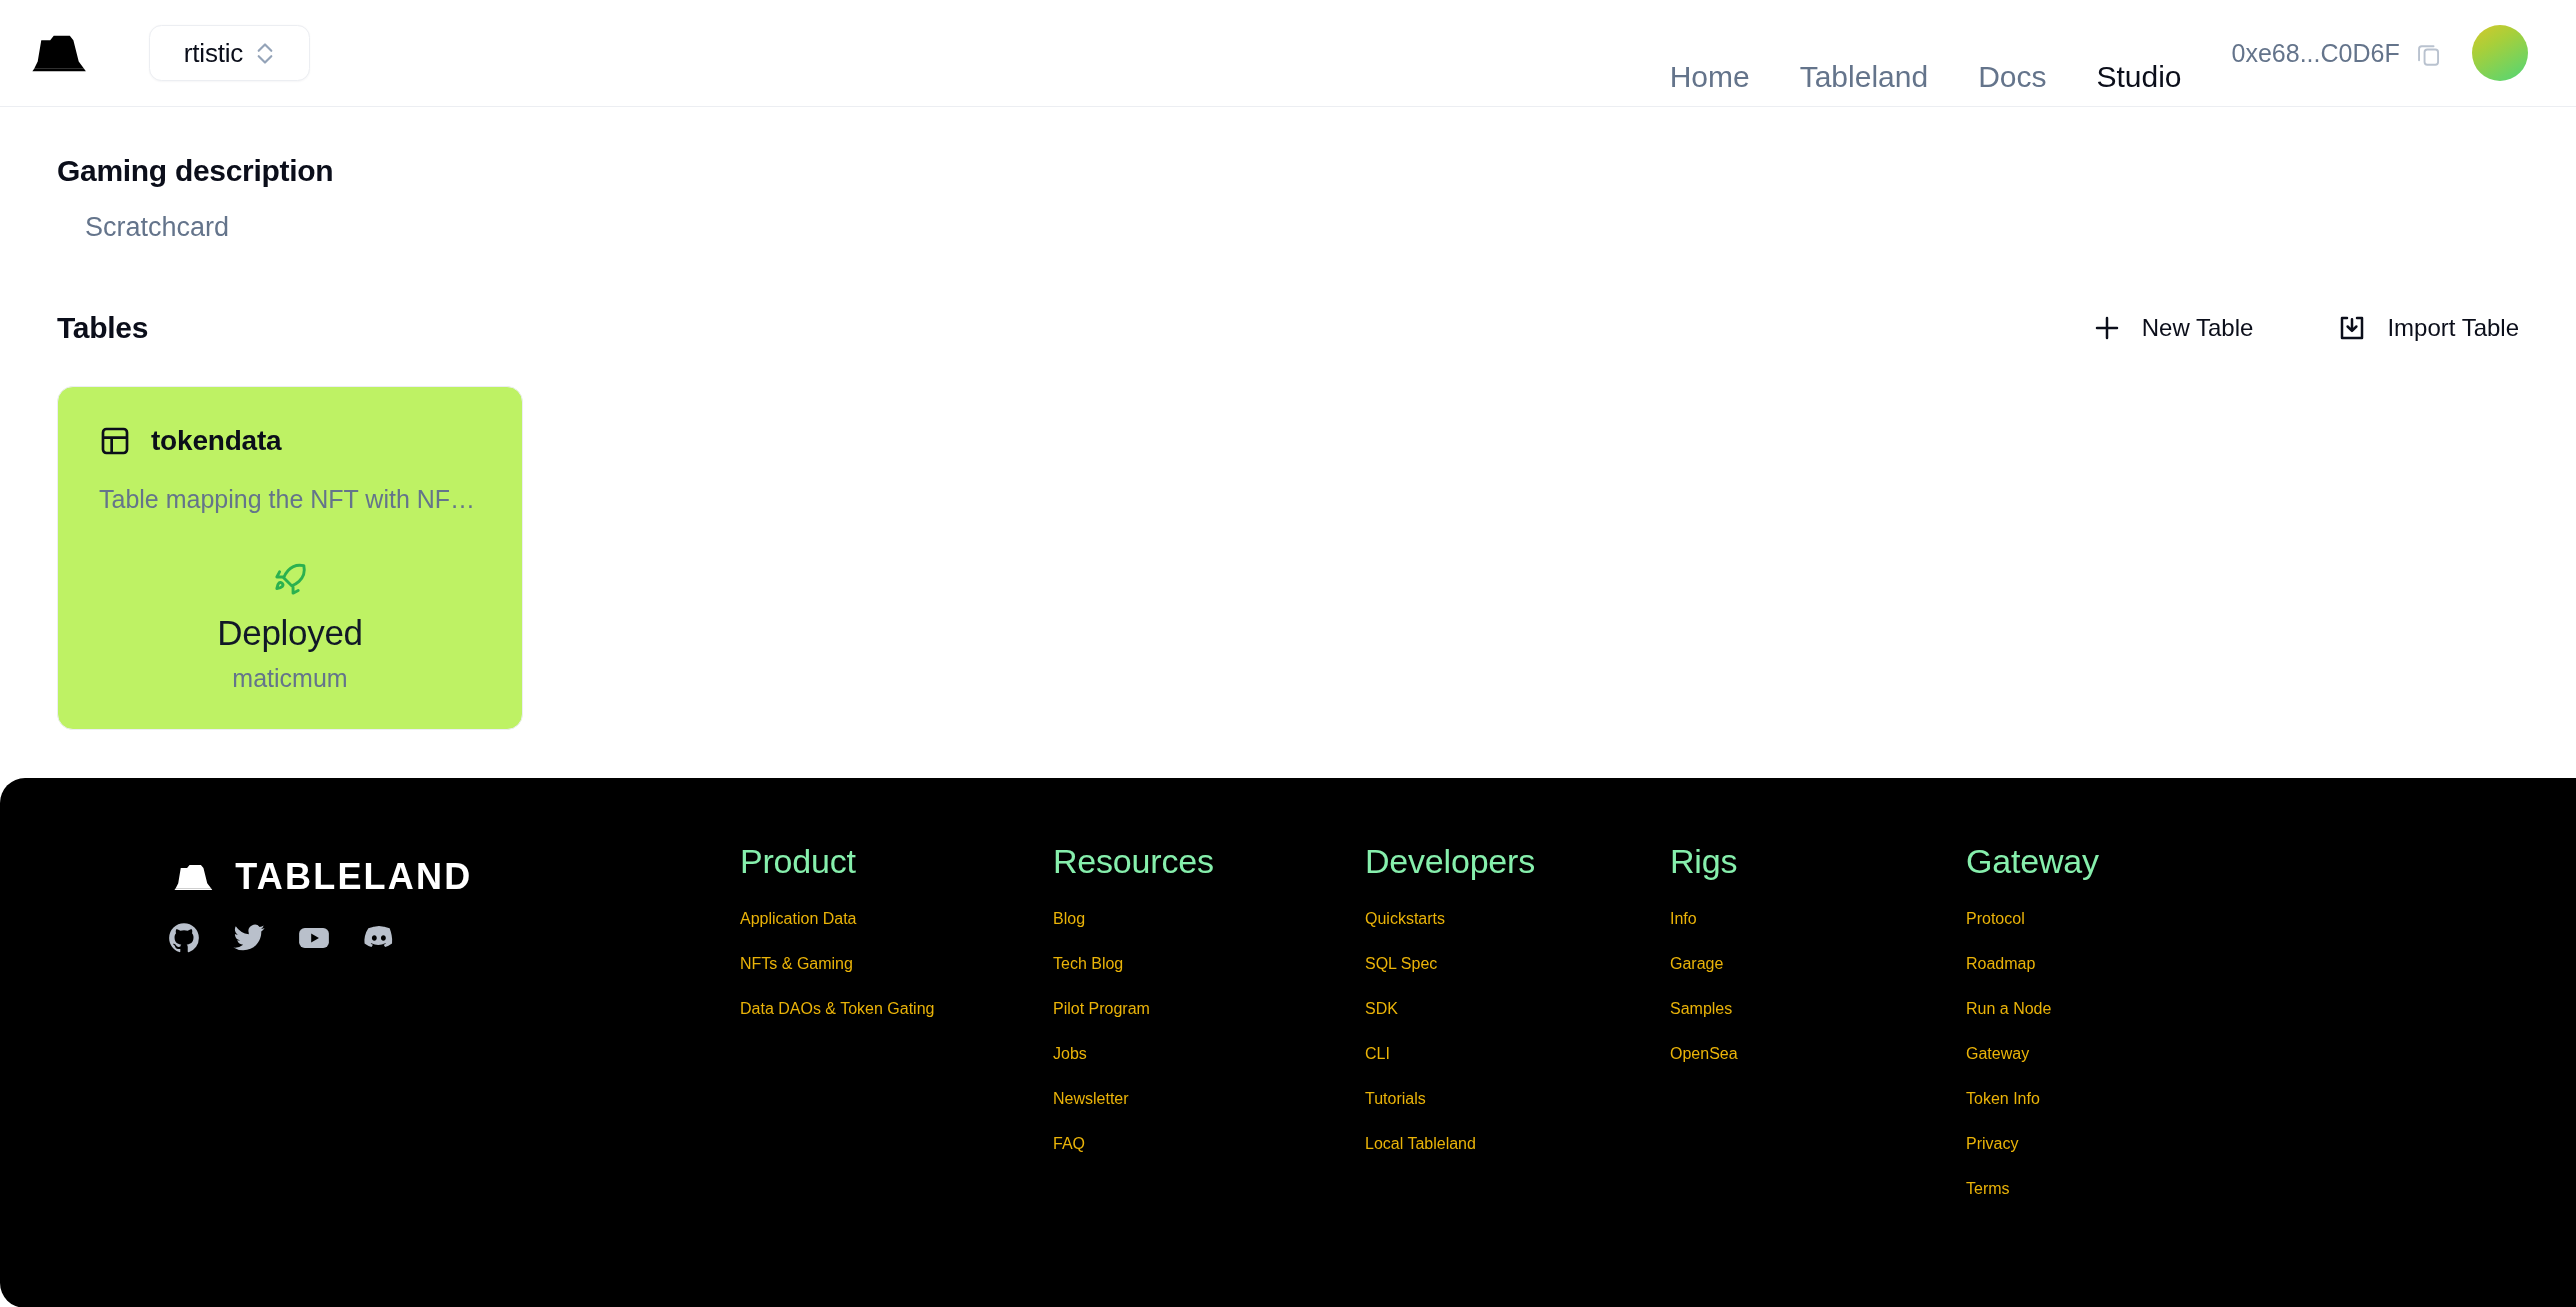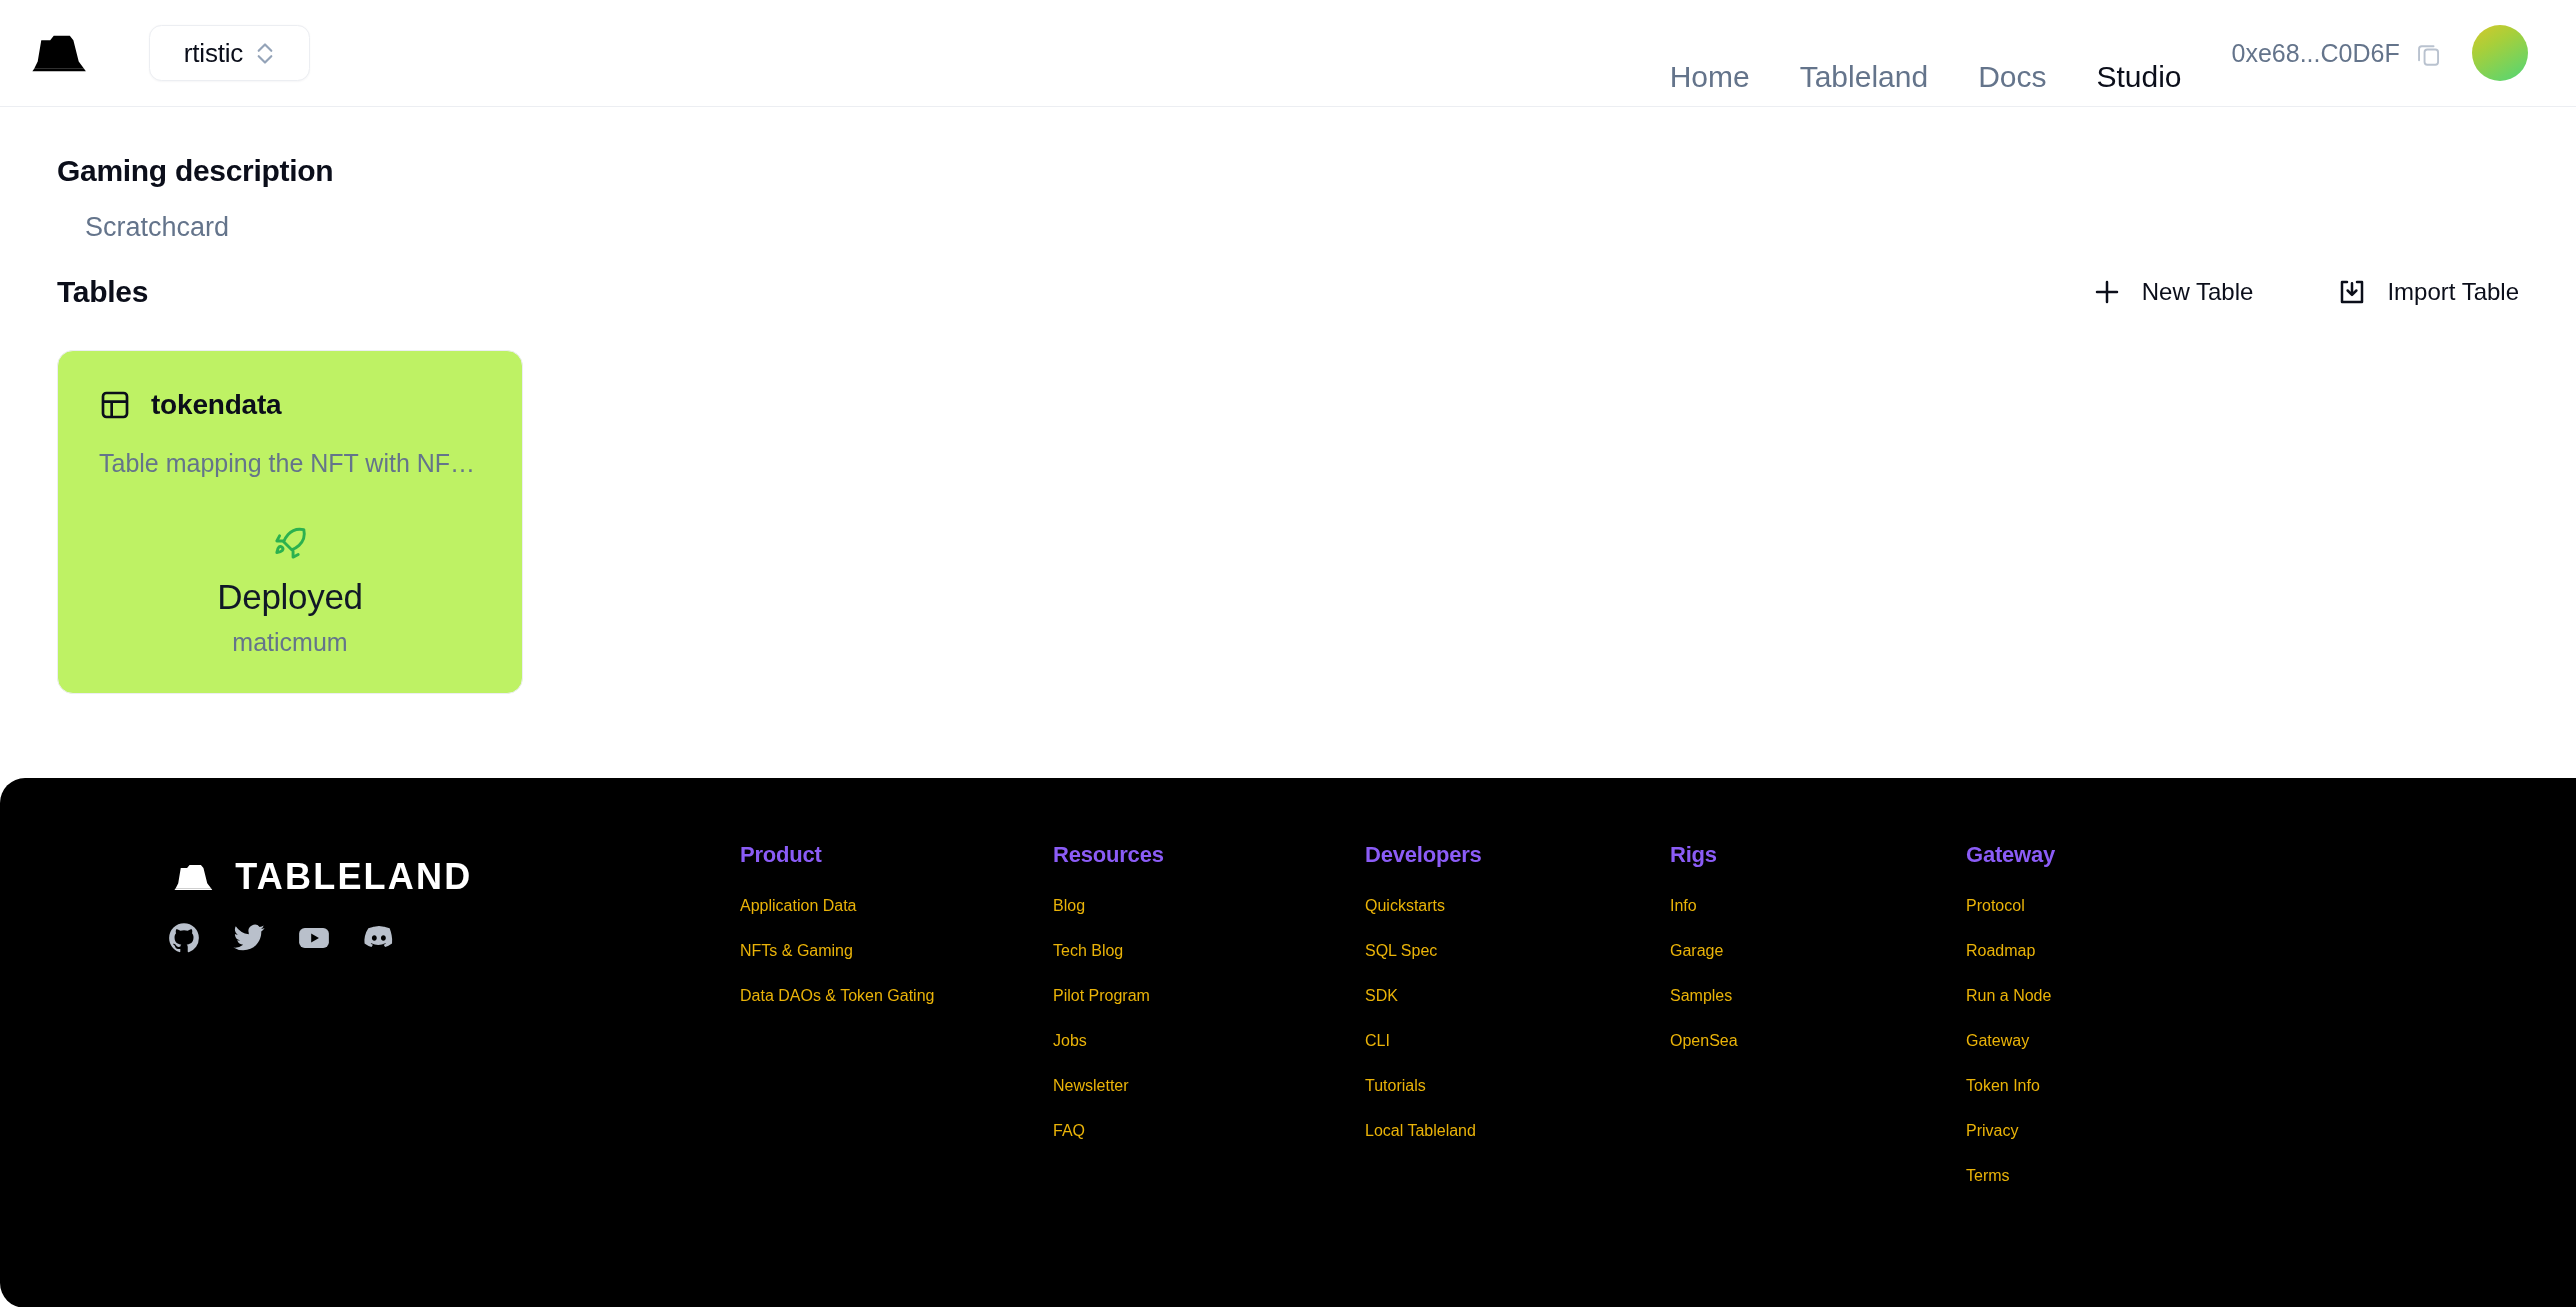--- a/index.html
+++ b/index.html
@@ -91,21 +91,21 @@
     letter-spacing: -0.3px;
   }
   .project-desc-text {
     font-size: 27px;
     color: #64748b;
     margin-top: 24px;
     margin-left: 28px;
   }
 
   .tables-header {
-    margin-top: 32px;
+    margin-top: 68px;
     display: flex;
     align-items: center;
     gap: 48px;
   }
   .tables-actions { margin-left: auto; display: flex; align-items: center; }
   .action-btn {
     display: flex;
     align-items: center;
     gap: 20px;
     cursor: pointer;
@@ -202,23 +202,23 @@
   .social-icon { cursor: pointer; display: block; }
 
   .footer-cols { display: flex; flex: 1 1 auto; }
   .footer-col { display: flex; flex-direction: column; }
   .footer-col-1 { width: 313px; }
   .footer-col-2 { width: 312px; }
   .footer-col-3 { width: 305px; }
   .footer-col-4 { width: 296px; }
   .footer-col-5 { width: 269px; }
   .footer-col-title {
-    color: #8b5cf6;
-    font-size: 22px;
-    font-weight: 700;
+    color: #86efac;
+    font-size: 34px;
+    font-weight: 400;
     letter-spacing: -0.2px;
     margin-bottom: 29px;
   }
   .footer-link {
     color: #eab308;
     font-size: 16px;
     text-decoration: none;
     margin-bottom: 27px;
     cursor: pointer;
     white-space: nowrap;

